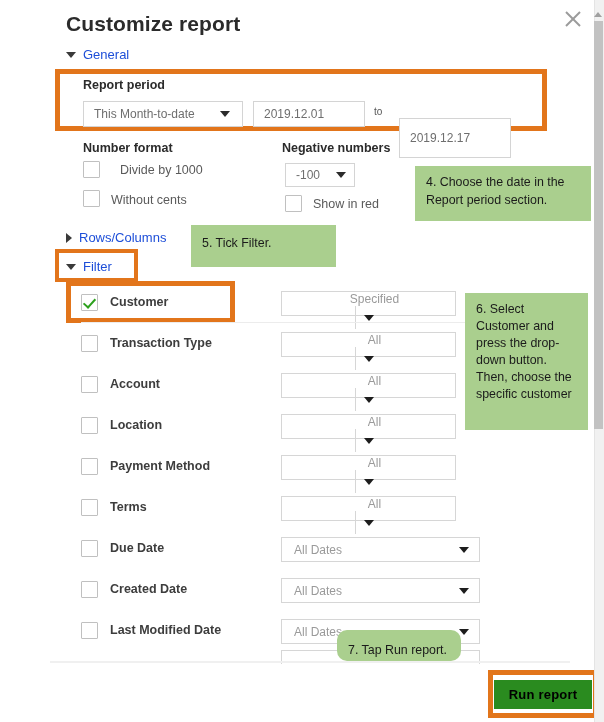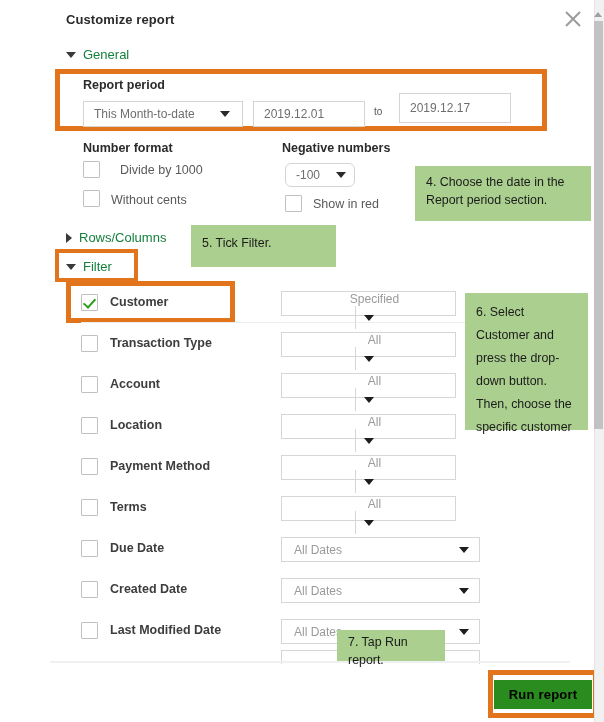--- a/index.html
+++ b/index.html
@@ -33,28 +33,28 @@
   .dlg { position: absolute; left: 0; top: 0; width: 593px; height: 722px; background: #fff; }
 
   .close-btn {
     position: absolute; right: 10px; top: 9px; width: 20px; height: 20px;
     cursor: pointer;
   }
   .close-btn svg { display: block; }
 
   .title {
     position: absolute; left: 66px; top: 12px;
-    font-size: 13px; font-weight: bold; color: #2b2b2b;
+    font-size: 21px; font-weight: bold; color: #2b2b2b;
     letter-spacing: .1px;
   }
 
   
   .sect {
     position: absolute; display: flex; align-items: center; gap: 7px;
-    font-size: 13px; color: #15803d; cursor: pointer;
+    font-size: 13px; color: #1d4ed8; cursor: pointer;
   }
   .tri-d { width: 0; height: 0; border-left: 5px solid transparent;
            border-right: 5px solid transparent; border-top: 6px solid #3a3a3a; }
   .tri-r { width: 0; height: 0; border-top: 5px solid transparent;
            border-bottom: 5px solid transparent; border-left: 6px solid #3a3a3a; }
 
   #sect-general { left: 66px; top: 47px; }
   #sect-rows    { left: 66px; top: 230px; }
   #sect-filter  { left: 66px; top: 259px; }
 
@@ -72,21 +72,21 @@
     font-size: 12px; color: #6e6e6e; display: flex; align-items: center;
     padding-left: 10px; cursor: pointer;
   }
   #rp-select { left: 83px; top: 101px; width: 160px; height: 26px; gap: 8px; }
   #rp-select .cap { flex: 1; }
   #rp-from { left: 253px; top: 101px; width: 112px; height: 26px; cursor: text; }
   #rp-to-lbl {
     position: absolute; left: 374px; top: 106px;
     font-size: 10px; color: #555; 
   }
-  #rp-until { left: 399px; top: 93px; width: 112px; height: 30px; cursor: text; }
+  #rp-until { left: 399px; top: 118px; width: 112px; height: 40px; cursor: text; }
 
   .caret {
     width: 0; height: 0; border-left: 5px solid transparent;
     border-right: 5px solid transparent; border-top: 6px solid #2b2b2b;
     margin-right: 12px; flex: none;
   }
 
   
   .grp-title {
     position: absolute; font-size: 12.5px; font-weight: bold; color: #2b2b2b;
@@ -101,21 +101,21 @@
   .cbox {
     width: 17px; height: 17px; border: 1px solid #c0c0c0; background: #fff;
     flex: none; border-radius: 1px; position: relative;
   }
   .cblbl { font-size: 12.5px; color: #5a5a5a; }
 
   #cb-divide  { left: 83px; top: 161px; gap: 20px; }
   #cb-cents   { left: 83px; top: 190px; align-items: flex-end; }
   #cb-showred { left: 285px; top: 195px; }
 
-  #nn-select { left: 285px; top: 163px; width: 70px; height: 24px; border-radius: 6px; }
+  #nn-select { left: 285px; top: 163px; width: 70px; height: 24px; }
   #nn-select .cap { flex: 1; }
   #nn-select .caret { margin-right: 8px; }
 
   
   #filter-hl {
     position: absolute; left: 55px; top: 249px; width: 83px; height: 33px;
     border: 4px solid #E2751B; background: #fff;
   }
   #cust-hl {
     position: absolute; left: 66px; top: 281px; width: 169px; height: 42px;
@@ -186,22 +186,22 @@
     letter-spacing: .2px;
   }
 
   
   .callout {
     position: absolute; background: #AACF8E; color: #1b1b1b;
     font-size: 12.4px; line-height: 17.5px; padding: 8px 11px;
   }
   #co4 { left: 415px; top: 166px; width: 176px; height: 55px; }
   #co5 { left: 148px; top: 225px; width: 145px; height: 42px; padding-top: 10px; margin-left: 43px; }
-  #co6 { left: 465px; top: 293px; width: 123px; height: 137px; line-height: 23px; }
-  #co7 { left: 337px; top: 630px; width: 108px; height: 31px; padding-top: 4px; }
+  #co6 { left: 465px; top: 293px; width: 123px; height: 137px; line-height: 17px; }
+  #co7 { left: 337px; top: 630px; width: 124px; height: 31px; padding-top: 12px; border-radius: 10px; }
 </style>
 </head>
 <body>
 
 <div id="root">
 
   <div class="dlg">
 
     <div class="close-btn">
       <svg width="20" height="20" viewBox="0 0 20 20">

